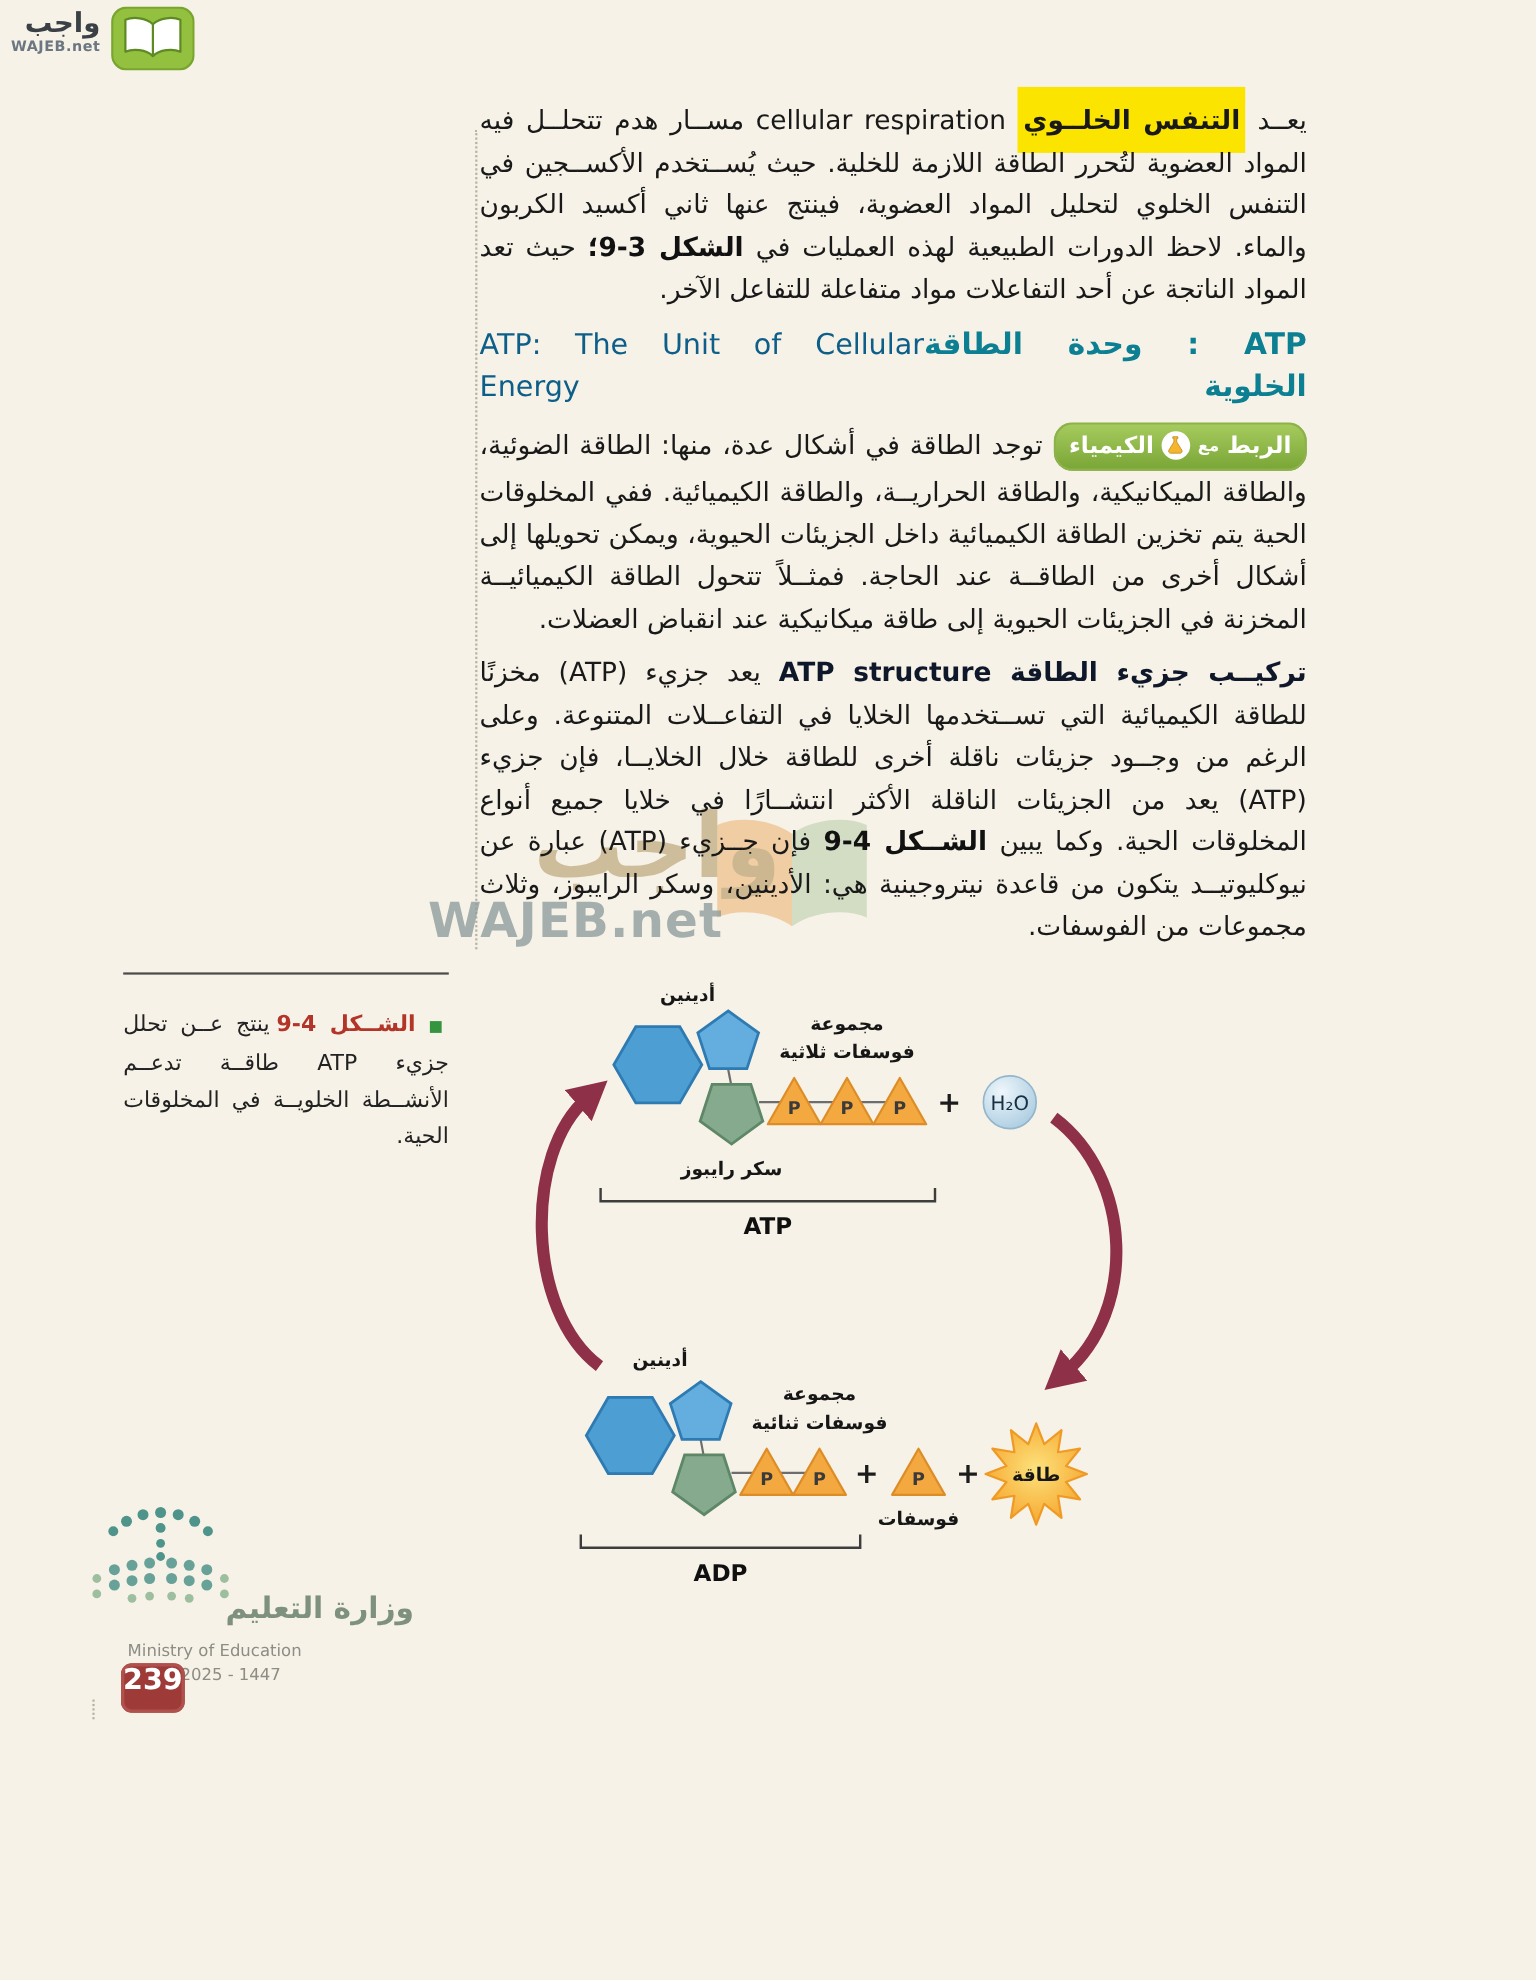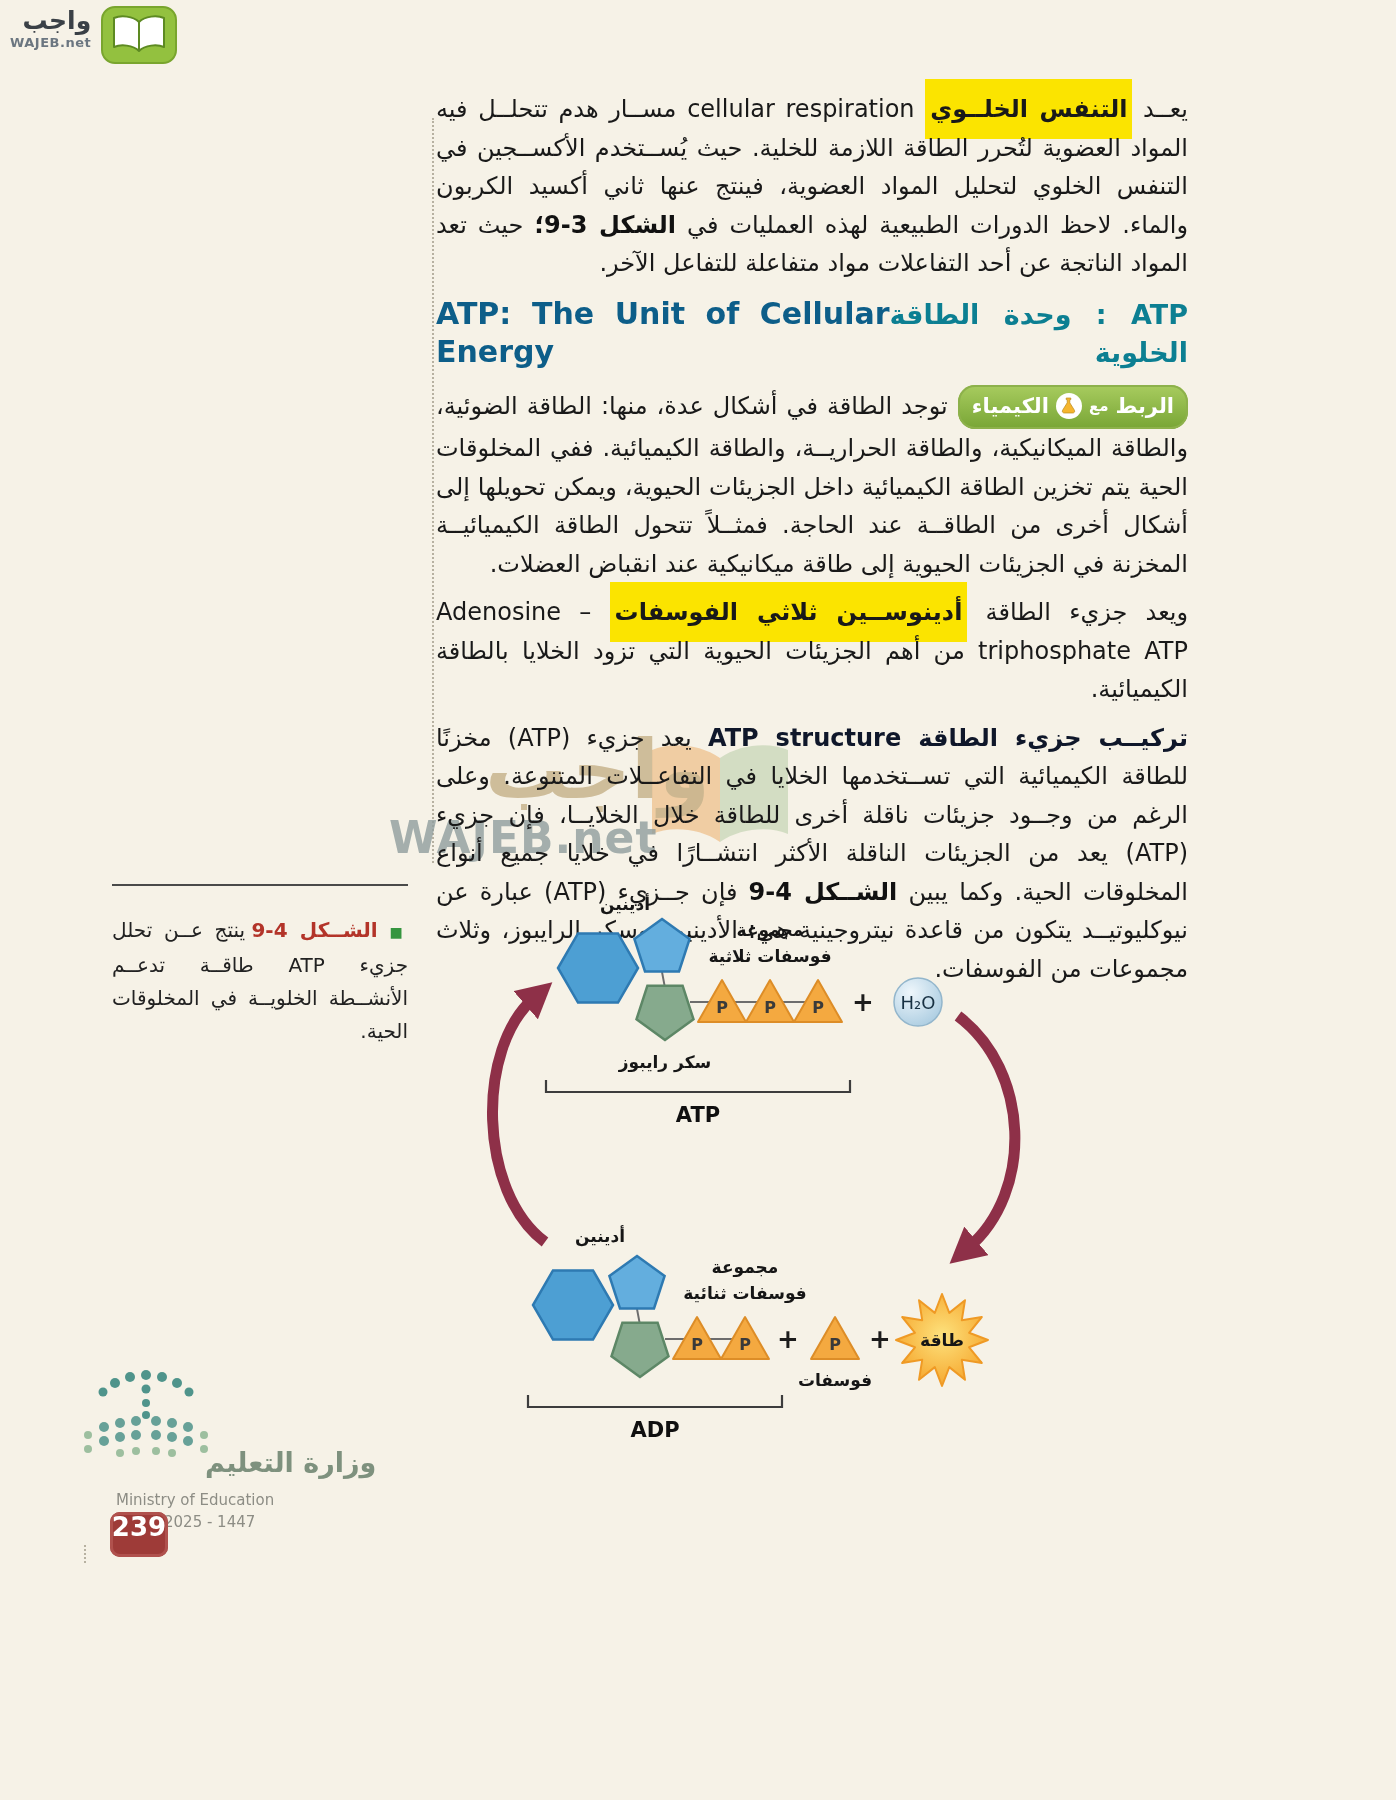--- a/index.html
+++ b/index.html
@@ -31,21 +31,21 @@
     position:absolute; top:90px; right:208px; width:752px;
     direction:rtl; text-align:justify;
     font-size:24px; line-height:38.5px; z-index:2;
   }
   .para { margin:0 0 10px; }
   .hl { background:#fbe400; font-weight:bold; padding:16px 5px; }
   .figref { font-weight:bold; color:#111; }
   .lead-red { color:#0f172a; font-weight:bold; }
   .heading { display:flex; justify-content:space-between; align-items:baseline; margin:12px 0 12px; }
   .h-ar { color:#0c7f92; font-weight:bold; font-size:27px; }
-  .h-en { color:#0d5e89; font-weight:bold; font-size:30px; direction:ltr; unicode-bidi:isolate; }
+  .h-en { color:#0d5e89; font-weight:normal; font-size:26px; direction:ltr; unicode-bidi:isolate; }
   .badge {
     display:inline-flex; align-items:center; gap:7px;
     background:linear-gradient(180deg,#a8cc5f,#78a535);
     border-radius:17px; padding:2px 14px 4px; margin-left:10px;
     color:#fff; font-weight:bold; font-size:21px; vertical-align:middle;
     box-shadow:inset 0 0 0 2px #8db14b;
   }
   .badge-small { font-size:15px; }
   .flask-circle { width:26px; height:26px; background:#fff; border-radius:50%; display:inline-flex; align-items:center; justify-content:center; }
 
@@ -130,21 +130,20 @@
           <span class="badge-word">الربط</span>
           <span class="badge-word badge-small">مع</span>
           <span class="flask-circle">
             <svg width="15" height="17" viewBox="0 0 15 17">
               <path d="M5.2,1 h4.6 v1.6 h-1 v3.2 l4.6,7.4 c0.8,1.4 -0.2,2.8 -1.7,2.8 h-8.4 c-1.5,0 -2.5,-1.4 -1.7,-2.8 l4.6,-7.4 v-3.2 h-1 z" fill="#f5b52e" stroke="#b98a1d" stroke-width="0.7"></path>
             </svg>
           </span>
           <span class="badge-word">الكيمياء</span>
         </span><span>توجد الطاقة في أشكال عدة، منها: الطاقة الضوئية، والطاقة الميكانيكية، والطاقة الحراريــة، والطاقة الكيميائية. ففي المخلوقات الحية يتم تخزين الطاقة الكيميائية داخل الجزيئات الحيوية، ويمكن تحويلها إلى أشكال أخرى من الطاقــة عند الحاجة. فمثــلاً تتحول الطاقة الكيميائيــة المخزنة في الجزيئات الحيوية إلى طاقة ميكانيكية عند انقباض العضلات.</span></p>
 
-    <p class="para"><span>ويعد جزيء الطاقة </span><span class="hl">أدينوســين ثلاثي الفوسفات</span><span> – Adenosine triphosphate ATP من أهم الجزيئات الحيوية التي تزود الخلايا بالطاقة الكيميائية.</span></p>
 
     <p class="para"><span class="lead-red">تركيــب جزيء الطاقة </span><span class="lead-red">ATP structure</span><span> يعد جزيء (ATP) مخزنًا للطاقة الكيميائية التي تســتخدمها الخلايا في التفاعــلات المتنوعة. وعلى الرغم من وجــود جزيئات ناقلة أخرى للطاقة خلال الخلايــا، فإن جزيء (ATP) يعد من الجزيئات الناقلة الأكثر انتشــارًا في خلايا جميع أنواع المخلوقات الحية. وكما يبين </span><span class="figref">الشــكل 4-9</span><span> فإن جــزيء (ATP) عبارة عن نيوكليوتيــد يتكون من قاعدة نيتروجينية هي: الأدينين، وسكر الرايبوز، وثلاث مجموعات من الفوسفات.</span></p>
 
   </main>
 
   <aside class="fig-caption">
     <p><span class="cap-marker">■</span> <span class="cap-title">الشــكل 4-9</span><span> ينتج عــن تحلل جزيء ATP طاقــة تدعــم الأنشــطة الخلويــة في المخلوقات الحية.</span></p>
   </aside>
 
   <svg class="diagram" width="620" height="590" viewBox="0 0 620 590">

